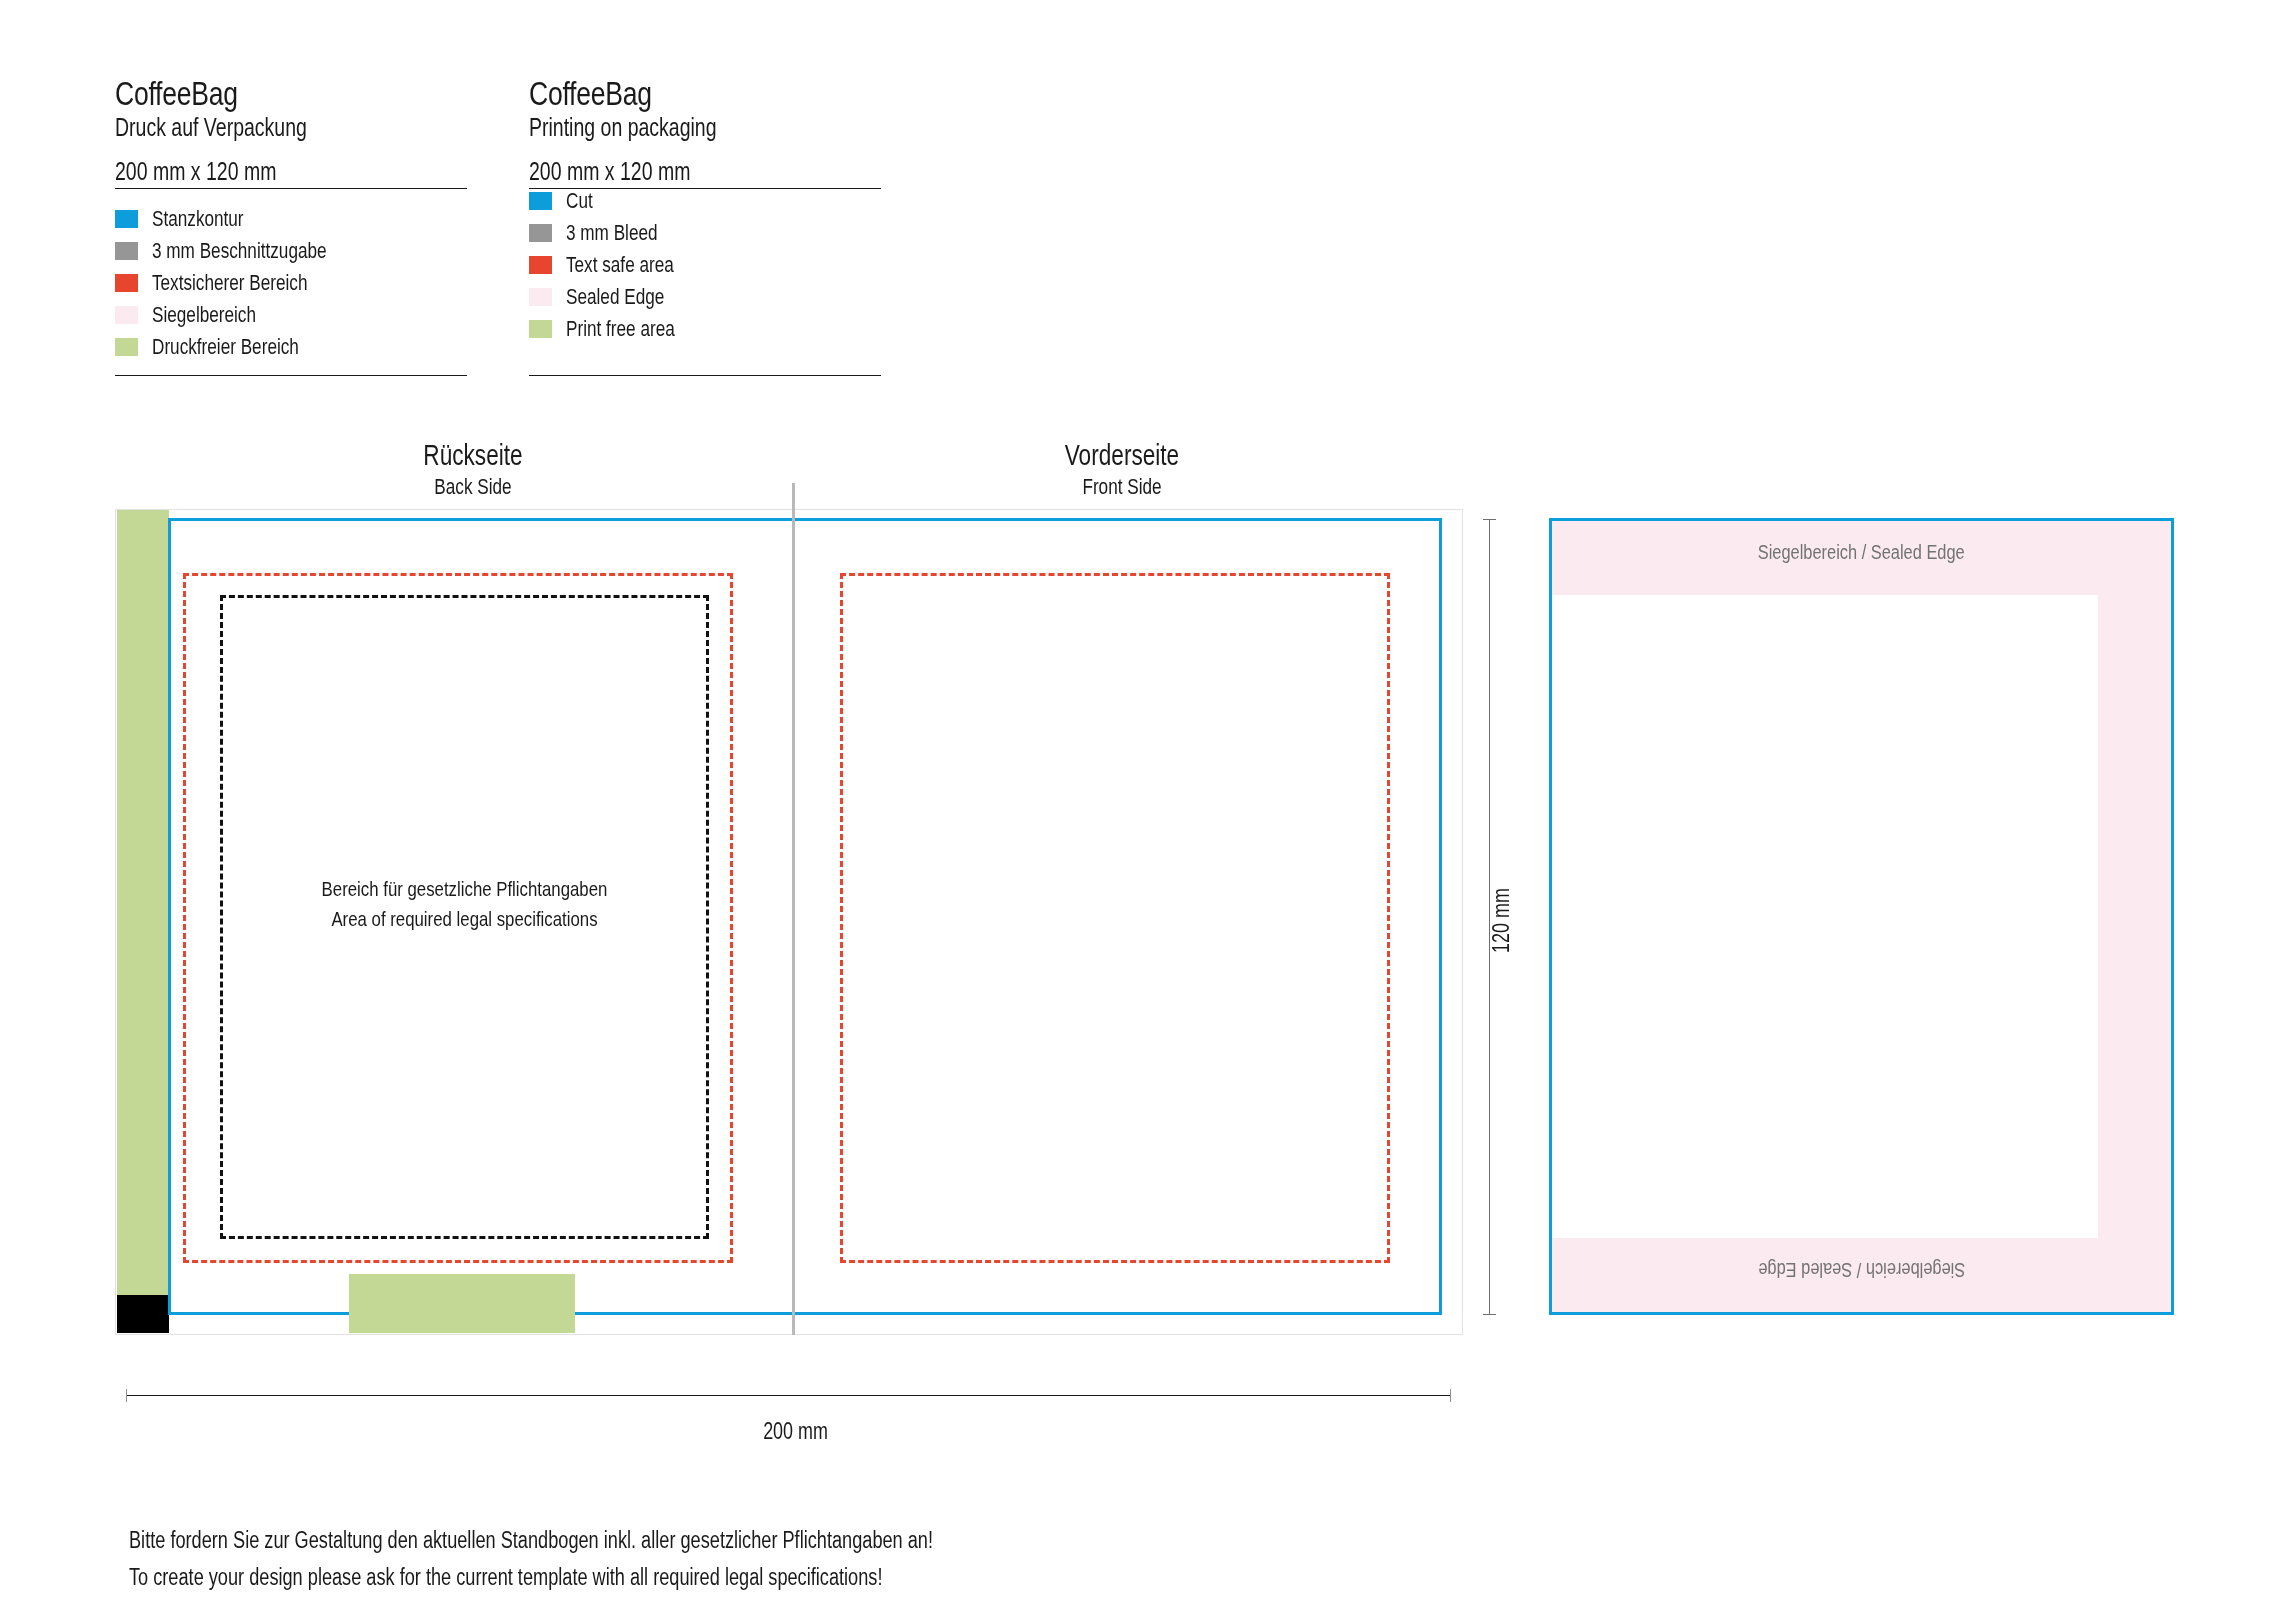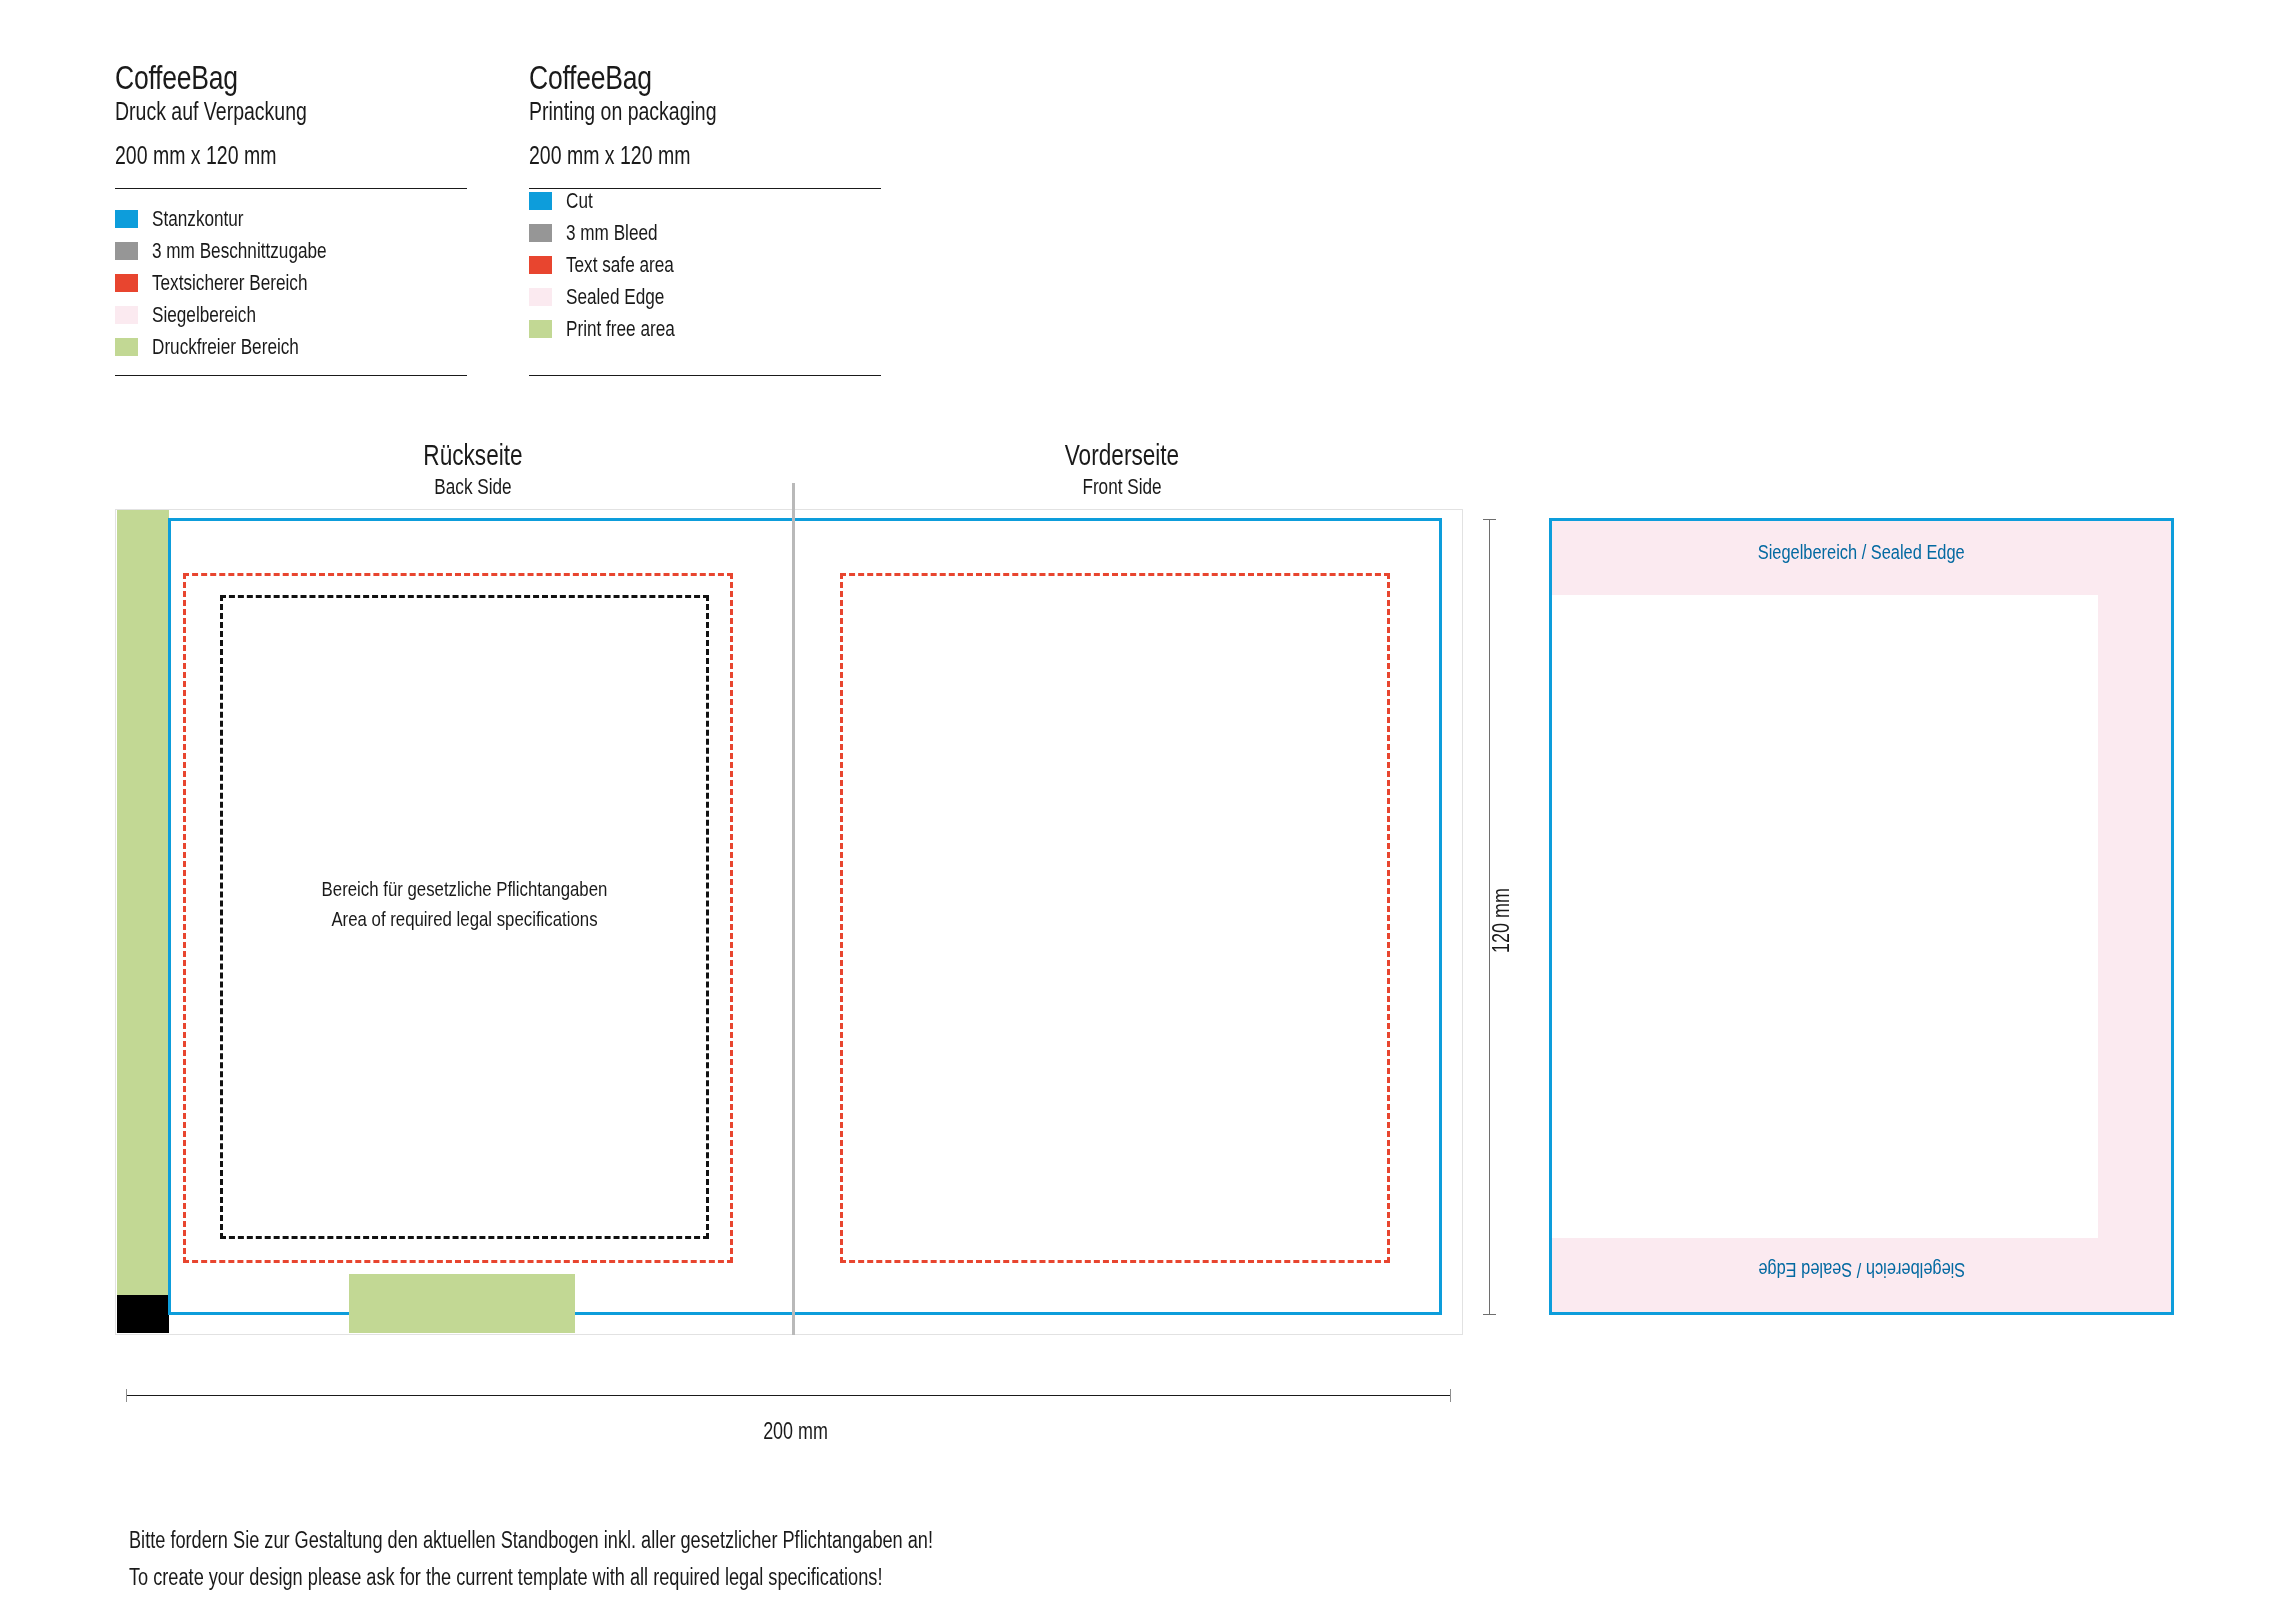--- a/index.html
+++ b/index.html
@@ -5,21 +5,21 @@
 <style>
   html,body{margin:0;padding:0;background:#ffffff;}
   body{
     width:2273px;height:1623px;position:relative;overflow:hidden;
     font-family:"Liberation Sans","DejaVu Sans",sans-serif;
     color:#1a1a1a;
     -webkit-font-smoothing:antialiased;
   }
 
   
-  .hdr-block{position:absolute;}
+  .hdr-block{position:absolute;margin-top:16px;}
   .hdr-title{
     font-size:34px;line-height:1.0;font-weight:400;letter-spacing:-0.3px;
     transform:scaleX(0.78);transform-origin:left top;white-space:nowrap;
   }
   .hdr-sub{
     font-size:25px;line-height:1.18;font-weight:400;margin-top:3.3px;
     transform:scaleX(0.78);transform-origin:left top;white-space:nowrap;
   }
   .hdr-size{
     font-size:25px;line-height:1.18;font-weight:400;margin-top:14.3px;
@@ -82,21 +82,21 @@
     transform:rotate(-90deg) scaleX(0.78);
   }
   .dim-label.horiz{transform:scaleX(0.78);}
 
   
   .seal-panel{position:absolute;box-sizing:border-box;border:3.8px solid #0d9ddb;background:#ffffff;}
   .seal-band{position:absolute;background:#fbeaf0;}
   .seal-side{position:absolute;background:#fbeaf0;}
   .seal-label{
     position:absolute;width:100%;text-align:center;
-    font-size:20px;color:#0369a1;white-space:nowrap;
+    font-size:20px;color:#737373;white-space:nowrap;
   }
   .seal-label span{display:inline-block;transform:scaleX(0.82);}
   .seal-label.flipped{transform:rotate(180deg);}
 
   
   .footer{position:absolute;}
   .footer div{
     font-size:23px;line-height:1.62;white-space:nowrap;
     transform:scaleX(0.79);transform-origin:left center;
   }

